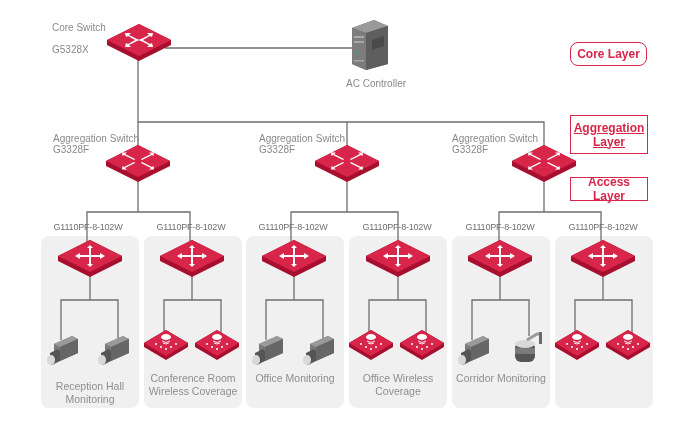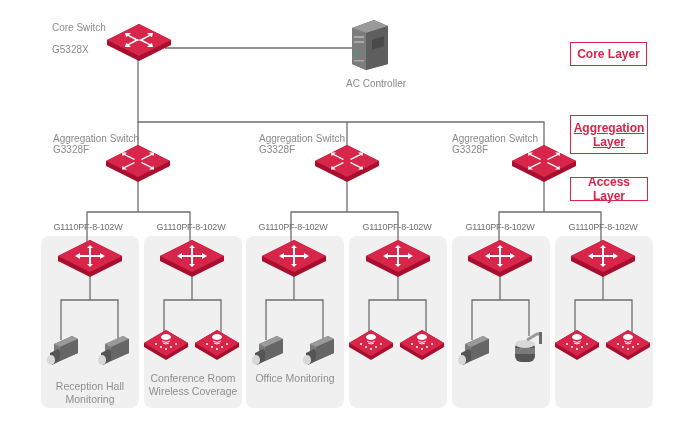--- a/index.html
+++ b/index.html
@@ -113,21 +113,21 @@
     <polygon points="4,10 18,15 18,52 4,46" fill="#7c7c7c"></polygon>
     <polygon points="18,15 40,8 40,46 18,52" fill="#5e5e5e"></polygon>
     <polygon points="24,22 36,18 36,28 24,32" fill="#4a4a4a"></polygon>
     <rect x="6" y="18" width="10" height="2" fill="#a8a8a8"></rect>
     <rect x="6" y="23" width="10" height="2" fill="#a8a8a8"></rect>
     <rect x="7" y="33" width="3" height="3" fill="#3aa46e"></rect>
     <rect x="6" y="42" width="10" height="1.5" fill="#a8a8a8"></rect>
   </svg>
   <span class="lbl" style="left:346px;top:78px;">AC Controller</span>
 
-  <div class="layer" style="left:570px;top:42px;width:77px;height:24px;">Core Layer</div>
+  <div class="layer" style="left:570px;top:42px;width:77px;height:24px;border-radius:8px;">Core Layer</div>
   <div class="layer" style="left:570px;top:115px;width:78px;height:39px;text-decoration:underline;">Aggregation Layer</div>
   <div class="layer" style="left:570px;top:177px;width:78px;height:24px;">Access Layer</div>
 
   <span class="lbl" style="left:53px;top:133px;">Aggregation Switch</span>
   <span class="lbl" style="left:53px;top:144px;">G3328F</span>
   <svg width="66" height="40" style="position:absolute;left:106px;top:145px;">
       <use href="#sw-body"></use>
       <use href="#arrows-in"></use>
     </svg>
 
@@ -212,13 +212,15 @@
   <svg width="46" height="32" style="position:absolute;left:555px;top:330px;">
       <use href="#ap"></use>
     </svg>
   <svg width="46" height="32" style="position:absolute;left:606px;top:330px;">
       <use href="#ap"></use>
     </svg>
 
   <span class="caption" style="left:43px;top:372px;margin-top:8px;">Reception Hall Monitoring</span>
   <span class="caption" style="left:248px;top:372px;">Office Monitoring</span>
   <span class="caption" style="left:146px;top:372px;">Conference Room Wireless Coverage</span>
+  <span class="caption" style="left:351px;top:372px;">Office Wireless Coverage</span>
+  <span class="caption" style="left:454px;top:372px;">Corridor Monitoring</span>
 </div>
 
 </body></html>

